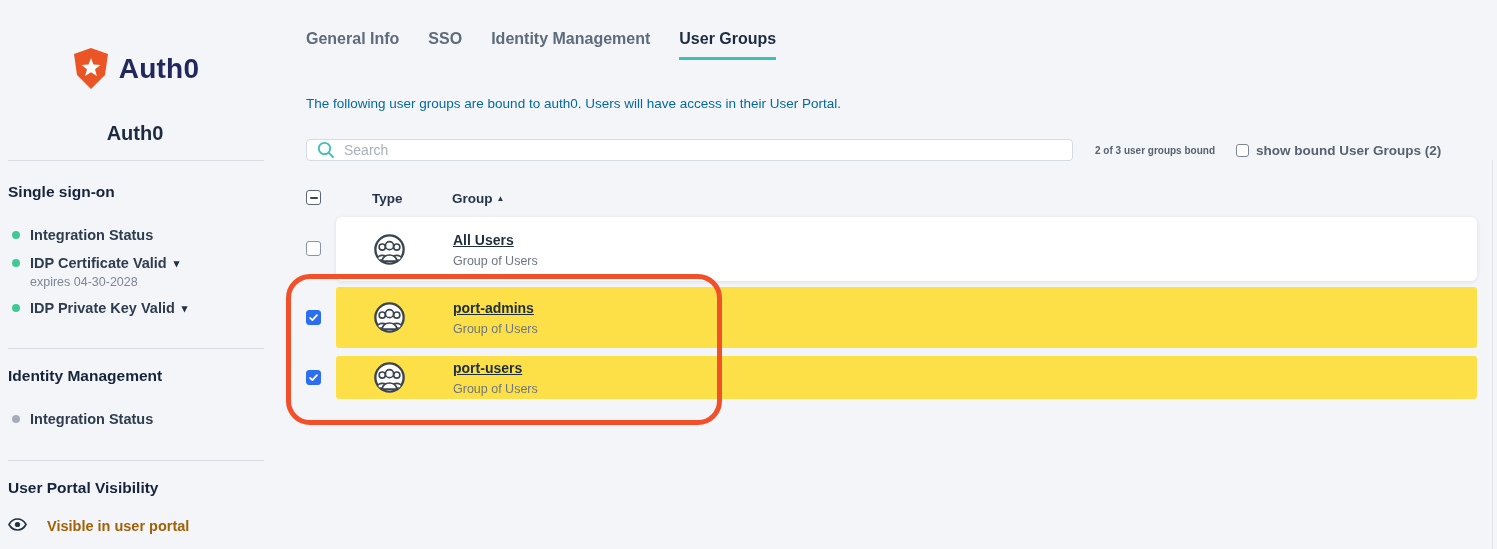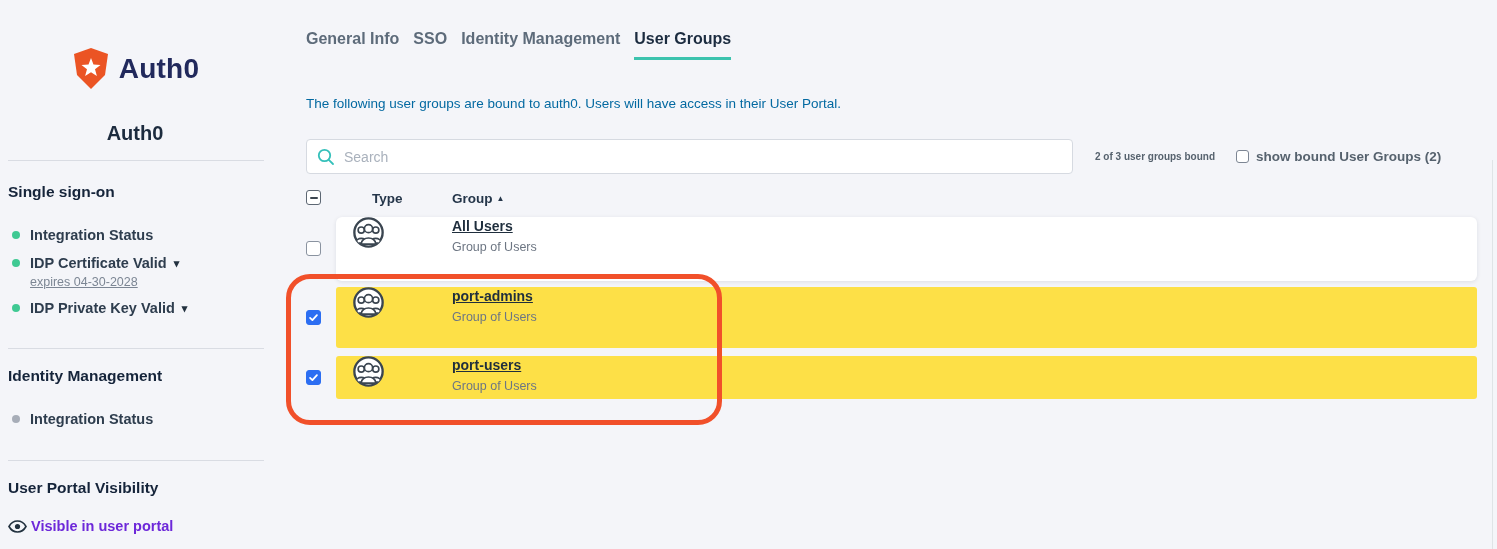--- a/index.html
+++ b/index.html
@@ -17,33 +17,33 @@
   .logo-row { position:absolute; top:47px; left:0; width:270px; display:flex; justify-content:center; align-items:center; gap:8px; }
   .logo-word { font-size:28px; font-weight:700; color:#21295c; letter-spacing:.2px; }
   .side-title { position:absolute; top:122px; left:0; width:270px; text-align:center; font-size:20px; font-weight:700; color:#1c2b3e; }
   .divider { position:absolute; left:8px; width:256px; height:1px; background:#d9dce3; }
   .side-h { position:absolute; left:8px; font-size:15.5px; font-weight:700; color:#15243a; }
   .side-item { position:absolute; left:30px; font-size:14.5px; font-weight:600; color:#2e3d4e; display:flex; align-items:center; gap:7px; }
   .dot { position:absolute; width:8px; height:8px; border-radius:50%; left:12px; }
   .dot.green { background:#3fc993; }
   .dot.gray  { background:#a7adb8; }
   .caret { font-size:11px; color:#22313f; line-height:1; }
-  .side-sub { position:absolute; left:30px; font-size:12.5px; color:#7c8694;text-decoration:underline; }
-  .eye-row { position:absolute; left:8px; display:flex; align-items:center; gap:4px; font-size:14.5px; font-weight:600; color:#6d28d9; }
-
-  
-  .tabs { position:absolute; left:306px; top:30px; display:flex; gap:14px; }
+  .side-sub { position:absolute; left:30px; font-size:12.5px; color:#7c8694; }
+  .eye-row { position:absolute; left:8px; display:flex; gap:20px; font-size:14.5px; font-weight:600; color:#a16207; }
+
+  
+  .tabs { position:absolute; left:306px; top:30px; display:flex; gap:29px; }
   .tab { font-size:16px; font-weight:700; color:#5d6b7a; padding-bottom:9px; cursor:pointer; }
   .tab.active { color:#1c2c40; border-bottom:3px solid #3cc3ae;text-align:center; }
 
   .desc { position:absolute; left:306px; top:96px; font-size:13.5px; color:#0369a1; }
 
   
   .toolbar { position:absolute; left:306px; top:139px; width:1171px; display:flex; align-items:center; }
-  .search-box { width:767px; height:35px; background:#fff; border:1px solid #d6dae1; border-radius:4px; display:flex; align-items:center; padding:0 10px; gap:9px; }
+  .search-box { width:767px; height:22px; background:#fff; border:1px solid #d6dae1; border-radius:4px; display:flex; align-items:center; padding:0 10px; gap:9px; }
   .search-box input { border:none; outline:none; flex:1; font-size:14px; color:#2e3d4e; font-family:"Liberation Sans",sans-serif; background:transparent; }
   .search-box input::placeholder { color:#a9b1bc; }
   .bound-summary { margin-left:22px; font-size:10px; font-weight:700; color:#56626e; white-space:nowrap; }
   .show-bound { margin-left:21px; display:flex; align-items:center; gap:7px; font-size:13.5px; font-weight:700; color:#56626e; white-space:nowrap; cursor:pointer; }
 
   
   .cb { width:15px; height:15px; border-radius:3px; background:#fff; border:1.5px solid #8a93a0; display:inline-flex; align-items:center; justify-content:center; cursor:pointer; flex:0 0 auto; }
   .cb.sm { width:13px; height:13px; border-color:#7d8694; border-radius:3px; }
   .cb.ind { border-color:#5d6773; }
   .cb.ind .dash { width:8px; height:2px; background:#3c4650; border-radius:1px; }
@@ -52,21 +52,21 @@
   
   .thead { position:absolute; left:306px; top:189px; width:1171px; height:22px; }
   .thead .cb { position:absolute; left:0; top:1px; }
   .th { position:absolute; font-size:13.5px; font-weight:700; color:#25364a; }
   .th.type { left:66px; top:2px; }
   .th.group { left:146px; top:2px; }
   .sort-arrow { font-size:8px; color:#25364a; vertical-align:2px; margin-left:4px; }
 
   .row-wrap { position:absolute; left:306px; width:1171px; }
   .row-wrap .cb { position:absolute; left:0; top:50%; margin-top:-8px; }
-  .row-card { margin-left:30px; height:100%; border-radius:3px; display:flex; align-items:flex-start; padding-left:17px;gap:20px; }
+  .row-card { margin-left:30px; height:100%; border-radius:3px; display:flex; align-items:center; padding-left:38px; }
   .row-card.white { background:#ffffff; border-radius:6px; box-shadow:0 1px 4px rgba(20,30,50,.10); }
   .row-card.mint { background:#fde047; }
   .avatar { width:31px; height:31px; flex:0 0 auto; }
   .row-text { margin-left:48px; }
   .row-name { font-size:14px; font-weight:700; color:#1f2e3d; text-decoration:underline; cursor:pointer; display:inline-block; }
   .row-sub { font-size:12.5px; color:#6d7683; margin-top:5px; }
 
   
   .annotation { position:absolute; left:286px; top:274px; width:436px; height:151px; border:5px solid #f1502a; border-radius:24px; pointer-events:none; }
   .right-edge { position:absolute; left:1492px; top:160px; width:1px; height:389px; background:#dfe4e6; }

